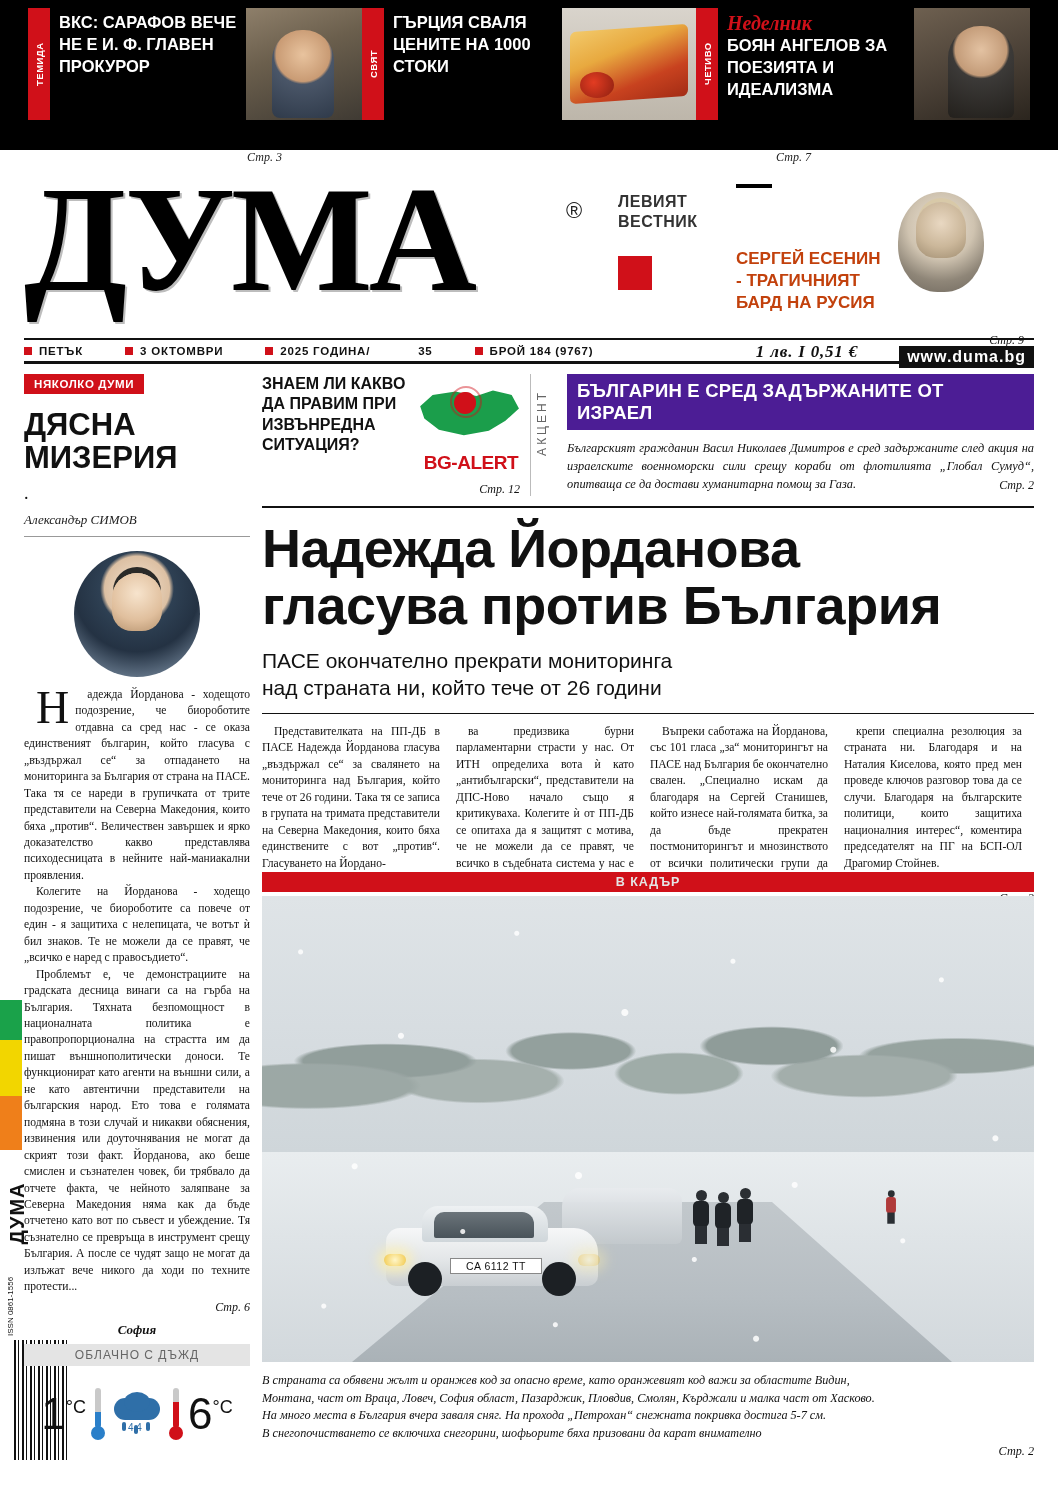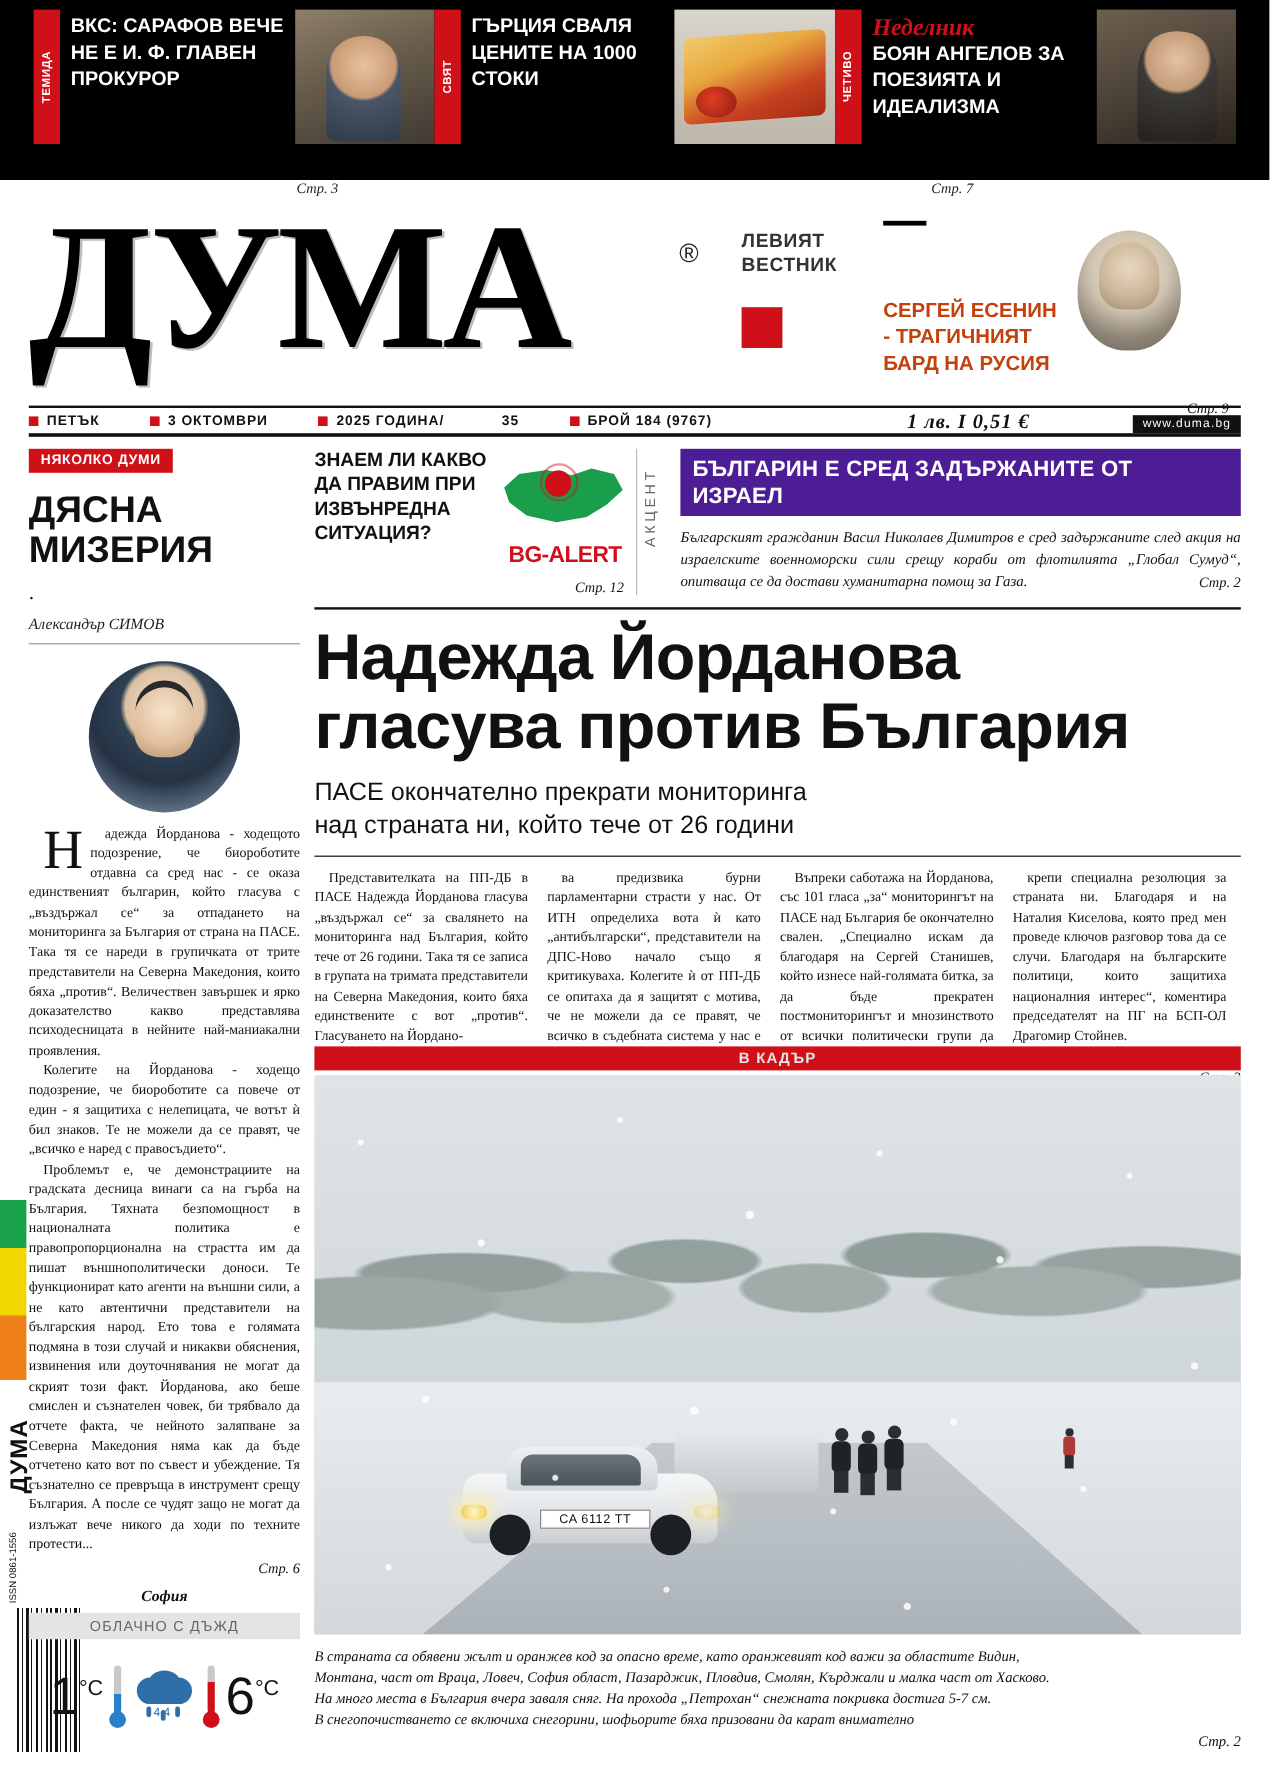--- a/index.html
+++ b/index.html
@@ -178,21 +178,21 @@
   .infobar .sq { width:8px; height:8px; background:#d01019; margin-right:7px; display:inline-block;}
   .infobar .item { display:flex; align-items:center; margin-right: 42px; font-weight: bold; color:#111;}
   .infobar .item .num { color:#111;margin-left:48px; }
   .price {
     position: absolute; right: 176px; top: 2px;
     font-family: "Liberation Serif", serif; font-style: italic; font-weight: bold; font-size: 17px;
   }
   .site {
     position: absolute; right: 0; top: 6px;
     background: #111; color: #fff; font-family: "Liberation Sans", sans-serif;
-    font-size: 10px; font-weight: normal; padding: 2px 8px; letter-spacing: 1px;
+    font-size: 16px; font-weight: bold; padding: 2px 8px; letter-spacing: 1px;
   }
 
   
   .col-left {
     position: absolute; left: 24px; top: 374px; width: 226px; height: 1100px;
   }
   .kicker {
     background: #d01019; color: #fff; font-family: "Liberation Sans", sans-serif;
     font-weight: bold; font-size: 11.5px; letter-spacing: 0.6px; padding: 4px 10px; display: inline-block;
   }

